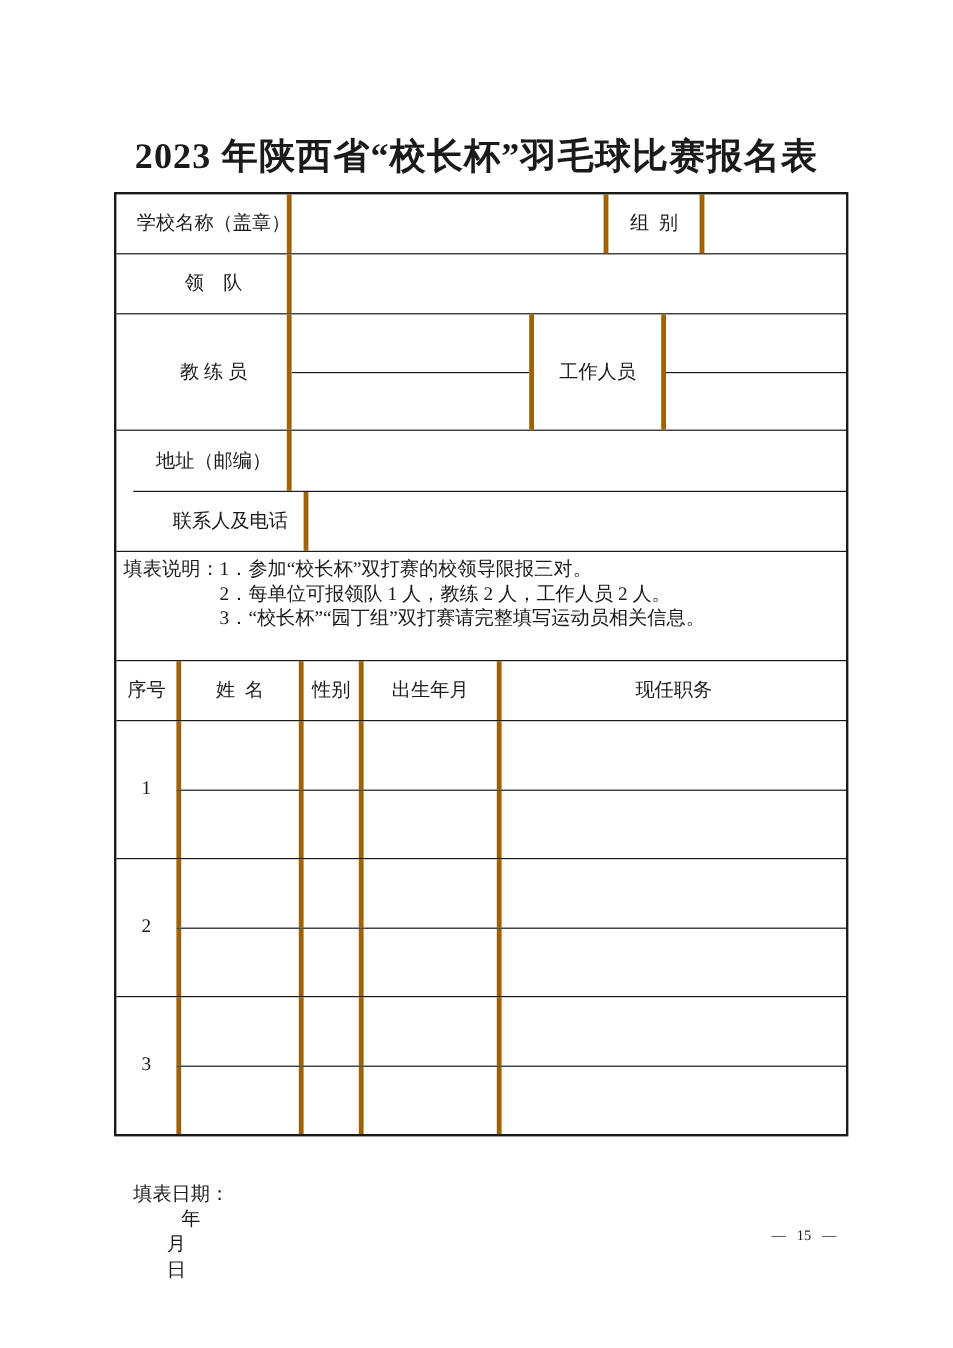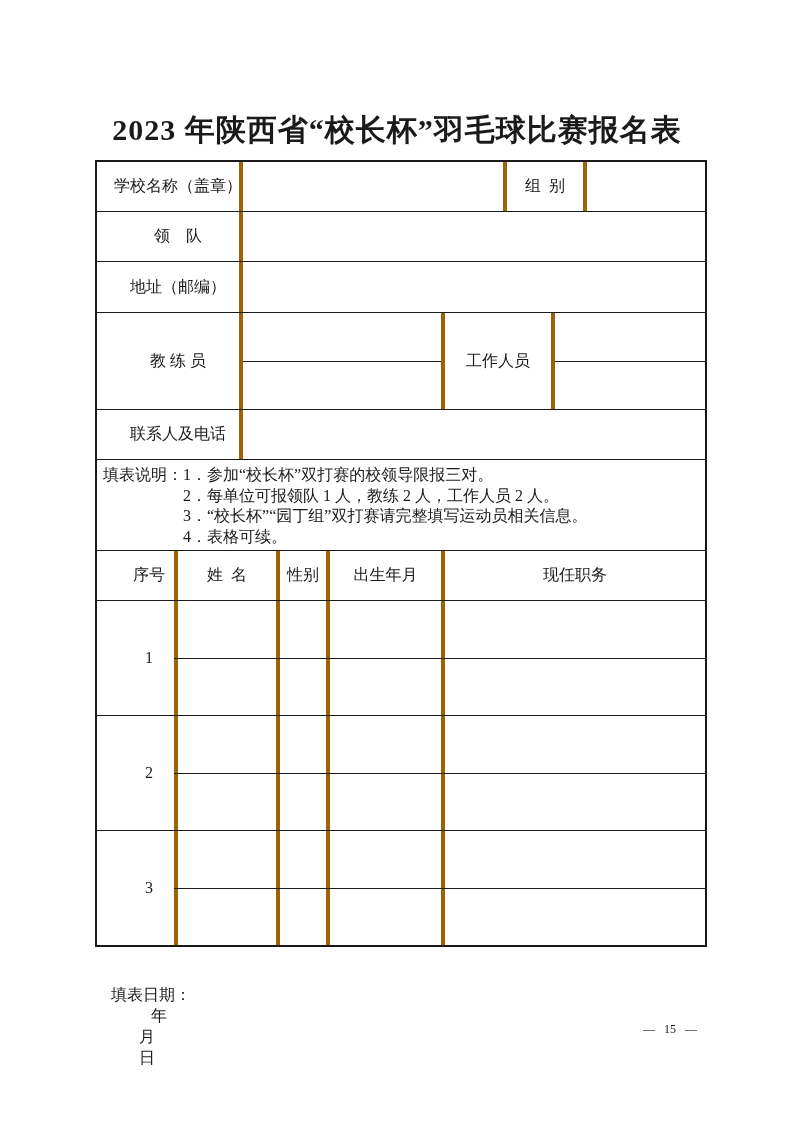--- a/index.html
+++ b/index.html
@@ -41,31 +41,31 @@
     justify-content: center;
     font-size: 16px;
     white-space: pre;
     overflow: hidden;
   }
   .bl { border-left: 4px solid #a16207; }
   .r1 { height: 49px; }
   .r2 { height: 50px; }
   .r3 { height: 97px; }
   .r4 { height: 51px; }
-  .r5 { height: 50px; }
+  .r5 { height: 50px; margin-left: 14px; }
   .r-notes { height: 91px; }
   .r-head { height: 50px; }
   .r-group { height: 115px; }
   .w-label { width: 142px; padding-left: 20px; }
   .w-fill { flex: 1; }
   .w-group { width: 80px; }
   .w-r1d { width: 122px; }
   .w-coachnames { width: 202px; }
   .w-staff { width: 110px; }
-  .w-no { width: 50px; margin-left: 27px; }
+  .w-no { width: 50px; }
   .w-name { width: 102px; }
   .w-gender { width: 50px; }
   .w-birth { width: 115px; }
   .vsplit { display: flex; flex-direction: column; align-items: stretch; justify-content: stretch; }
   .vsplit > .half { flex: 1; }
   .vsplit > .half + .half { border-top: 1px solid #1a1a1a; }
   .subwrap { flex: 1; display: flex; flex-direction: column; }
   .sub-row { flex: 1; display: flex; }
   .sub-row + .sub-row { border-top: 1px solid #1a1a1a; }
   .notes-cell {
@@ -117,51 +117,50 @@
       <div class="cell w-fill bl"></div>
       <div class="cell w-group bl">组  别</div>
       <div class="cell w-r1d bl"></div>
     </div>
 
     <div class="row r2">
       <div class="cell w-label">领    队</div>
       <div class="cell w-fill bl"></div>
     </div>
 
-    <div class="row r4">
-      <div class="cell w-label">地址（邮编）</div>
-      <div class="cell w-fill bl"></div>
-    </div>
-
     <div class="row r3">
       <div class="cell w-label">教 练 员</div>
       <div class="cell w-coachnames bl vsplit">
         <div class="half"></div>
         <div class="half"></div>
       </div>
       <div class="cell w-staff bl">工作人员</div>
       <div class="cell w-fill bl vsplit">
         <div class="half"></div>
         <div class="half"></div>
       </div>
+    </div>
+
+    <div class="row r4">
+      <div class="cell w-label">地址（邮编）</div>
+      <div class="cell w-fill bl"></div>
     </div>
 
     <div class="row r5">
       <div class="cell w-label">联系人及电话</div>
       <div class="cell w-fill bl"></div>
     </div>
 
     <div class="row r-notes">
       <div class="notes-cell">
         <div class="notes-label">填表说明：</div>
         <div class="notes-items">
           <div class="notes-item">1．参加“校长杯”双打赛的校领导限报三对。</div>
           <div class="notes-item">2．每单位可报领队 1 人，教练 2 人，工作人员 2 人。</div>
           <div class="notes-item">3．“校长杯”“园丁组”双打赛请完整填写运动员相关信息。</div>
-          <div class="notes-item">4．表格可续。</div>
         </div>
       </div>
     </div>
 
     <div class="row r-head">
       <div class="cell w-no">序号</div>
       <div class="cell w-name bl">姓  名</div>
       <div class="cell w-gender bl">性别</div>
       <div class="cell w-birth bl">出生年月</div>
       <div class="cell w-fill bl">现任职务</div>

